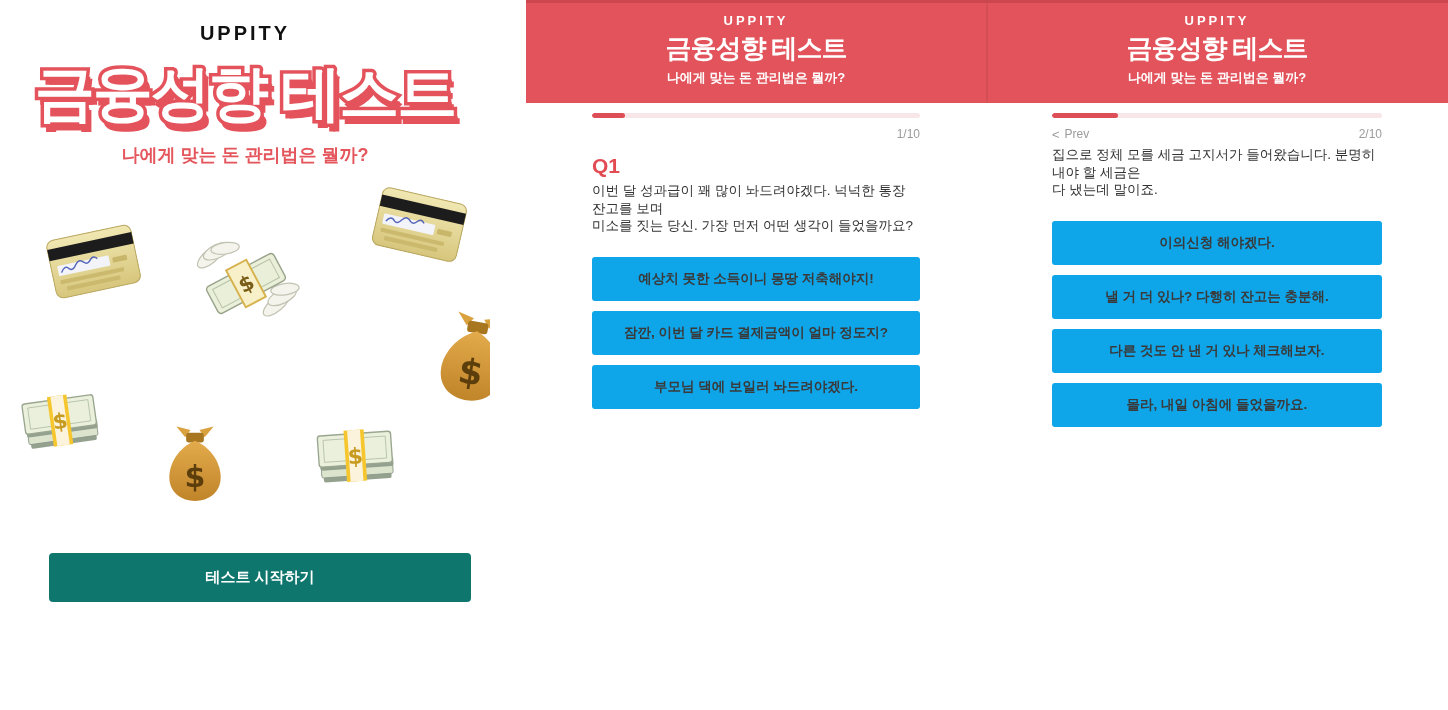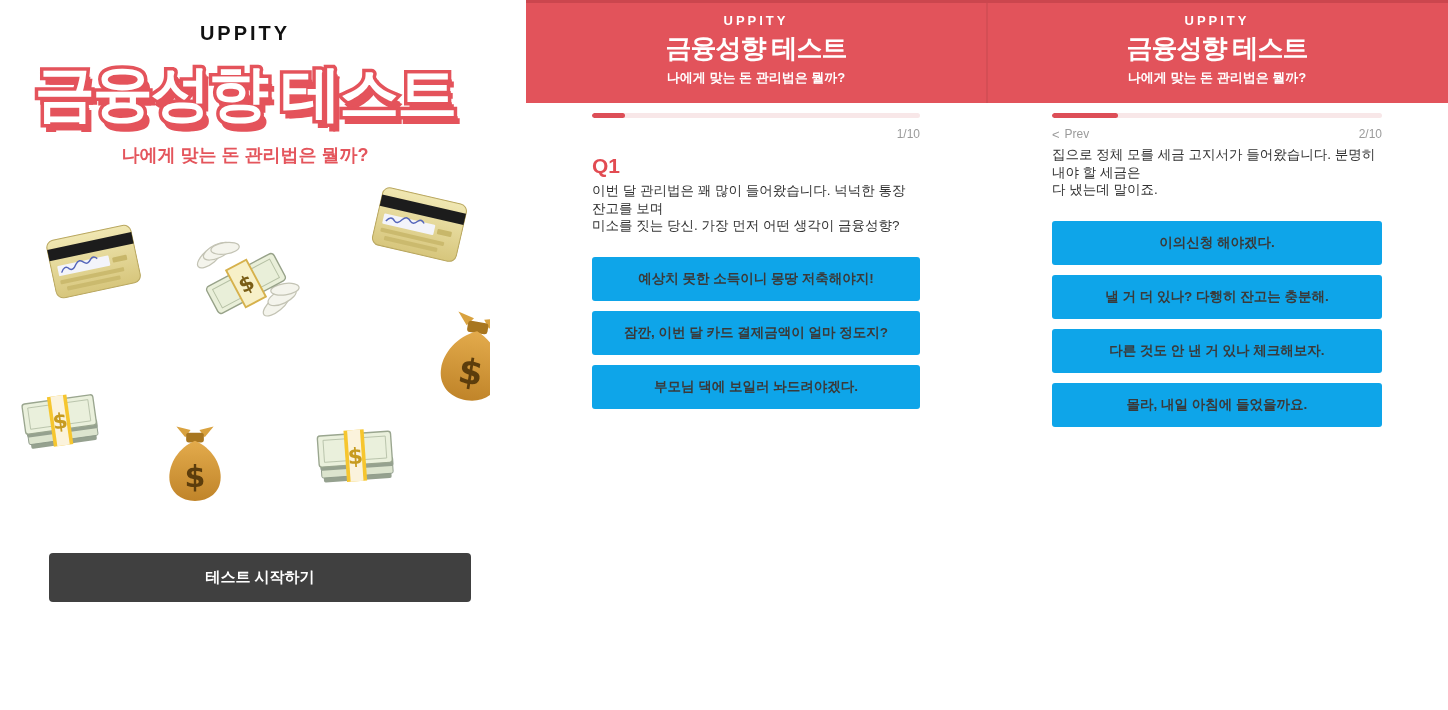--- a/index.html
+++ b/index.html
@@ -13,21 +13,21 @@
   .landing-logo { margin-top:22px; text-align:center; font-size:20px; font-weight:800;
                   letter-spacing:3px; color:#111; }
   .landing-title { margin-top:9px; text-align:center; font-size:60px; font-weight:900;
                    letter-spacing:-2px; white-space:nowrap;
                    color:#fff; -webkit-text-stroke:7px #e4535b; paint-order:stroke fill;
                    text-shadow:4px 6px 0 #e4535b, 6px 8px 0 #e4535b, 2px 8px 0 #e4535b; }
   .landing-subtitle { margin-top:8px; text-align:center; font-size:18px; font-weight:800;
                       color:#e4555c; }
   .decor { position:absolute; }
   .start-button { position:absolute; left:49px; top:553px; width:422px; height:49px;
-                  background:#404040; border:none; border-radius:4px; color:#fff;
+                  background:#0f766e; border:none; border-radius:4px; color:#fff;
                   font-size:15px; font-weight:700; cursor:pointer;
                   display:flex; align-items:center; justify-content:center;
                   font-family:inherit; }
 
   
   .panel-quiz { position:absolute; top:0; height:710px; background:#fff; }
   .panel-quiz.mid { left:526px; width:460px; }
   .panel-quiz.right { left:986px; width:462px; }
   .quiz-header { height:103px; background:#e2535b; border-top:3px solid #cb464e;
                  display:flex; flex-direction:column; align-items:center; }
@@ -169,22 +169,22 @@
     </header>
     <div class="quiz-body">
       <div class="progress-track">
         <div class="progress-fill" style="width: 10%;"></div>
       </div>
       <div class="meta-row">
         <span class="count">1/10</span>
       </div>
       <div class="q-label">Q1</div>
       <div class="q-text">
-        <div>이번 달 관리법은 꽤 많이 들어왔습니다. 넉넉한 통장 잔고를 보며</div>
-        <div>미소를 짓는 당신. 가장 먼저 어떤 생각이 금융성향?</div>
+        <div>이번 달 성과급이 꽤 많이 놔드려야겠다. 넉넉한 통장 잔고를 보며</div>
+        <div>미소를 짓는 당신. 가장 먼저 어떤 생각이 들었을까요?</div>
       </div>
       <div class="options">
         <div class="option">예상치 못한 소득이니 몽땅 저축해야지!</div>
         <div class="option">잠깐, 이번 달 카드 결제금액이 얼마 정도지?</div>
         <div class="option">부모님 댁에 보일러 놔드려야겠다.</div>
       </div>
     </div>
   </section>
 
   <section class="panel-quiz right">

